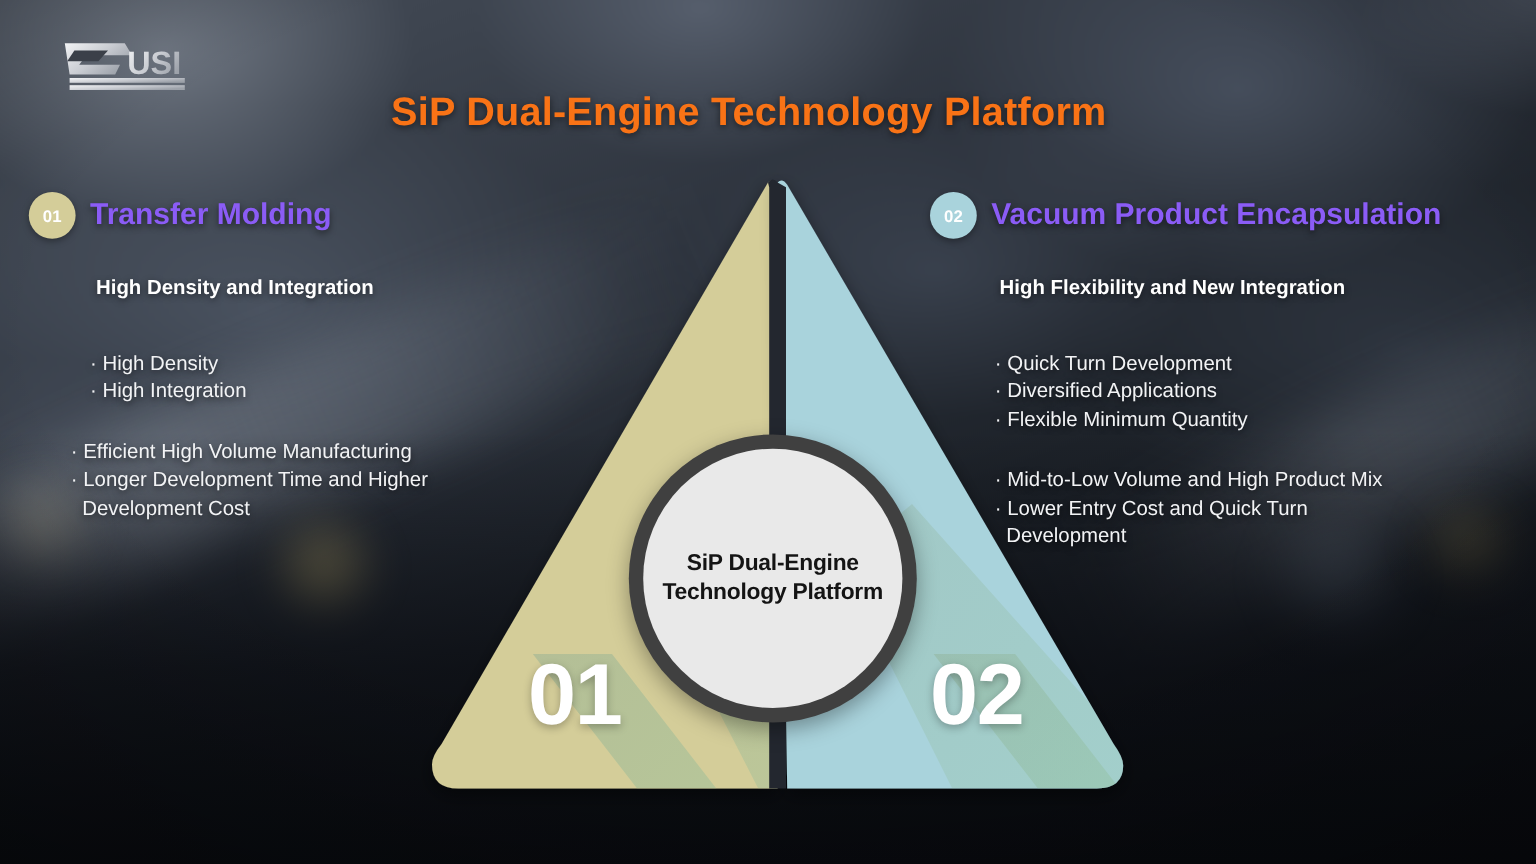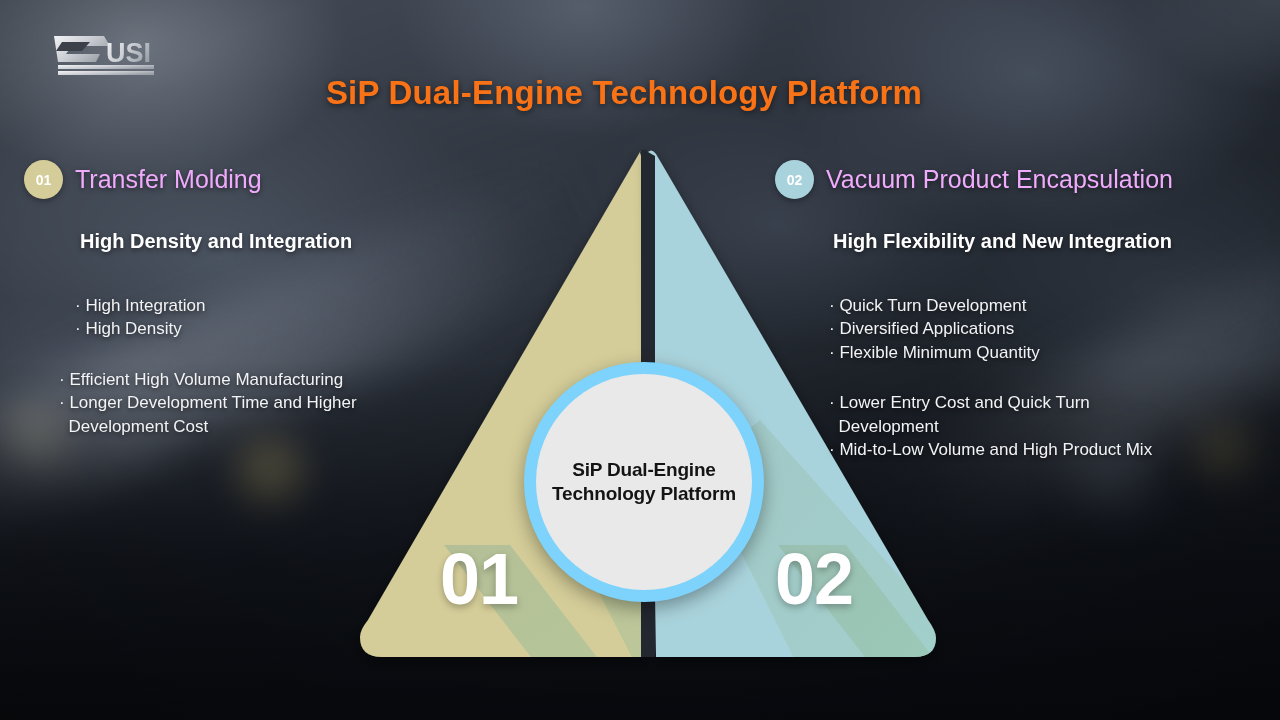--- a/index.html
+++ b/index.html
@@ -79,21 +79,21 @@
     text-shadow:0 2px 6px rgba(0,0,0,.55);
     margin-left:32px;
   }
 
   
   .tri-wrap{position:absolute;left:0;top:0;width:1280px;height:720px;}
 
   
   .circle-outer{
     position:absolute;left:524px;top:362px;width:240px;height:240px;border-radius:50%;
-    background:#7dd3fc;
+    background:#404040;
     box-shadow:0 6px 18px rgba(0,0,0,.35);
   }
   .circle-inner{
     position:absolute;left:12px;top:12px;width:216px;height:216px;border-radius:50%;
     background:#e9e9e9;
     display:flex;align-items:center;justify-content:center;
   }
   .circle-text{
     color:#141414;font-size:19px;font-weight:bold;line-height:1.28;text-align:center;
     letter-spacing:-.2px;
@@ -115,26 +115,26 @@
   .head-row{display:flex;align-items:center;gap:12px;}
   .badge{
     width:39px;height:39px;border-radius:50%;flex:0 0 39px;
     display:flex;align-items:center;justify-content:center;
     color:#ffffff;font-size:14px;font-weight:bold;
     box-shadow:0 2px 6px rgba(0,0,0,.35);
   }
   .badge.b1{background:#d4cd99;}
   .badge.b2{background:#a9d3dc;}
   .head-title{
-    color:#f0abfc;font-size:25px;font-weight:normal;white-space:nowrap;
+    color:#8b5cf6;font-size:25px;font-weight:bold;white-space:nowrap;
     text-shadow:0 2px 5px rgba(0,0,0,.5);
   }
   .sub-title{
     margin-top:31px;margin-left:56px;
-    color:#ffffff;font-size:20px;font-weight:bold;
+    color:#ffffff;font-size:17px;font-weight:bold;
     text-shadow:0 2px 5px rgba(0,0,0,.5);
   }
   .bullets{
     margin-left:51px;
     color:#f2f3f5;font-size:17px;line-height:1.38;font-weight:400;
     text-shadow:0 2px 5px rgba(0,0,0,.55);
   }
   .bullets.g1{margin-top:41px;}
   .bullets.g2{margin-top:27px;margin-left:35px;}
   .bullets li{list-style:none;white-space:pre-wrap;}
@@ -235,22 +235,22 @@
   <div class="bignum n02">02</div>
 
   <div class="col col-left">
     <div class="head-row">
       <div class="badge b1">01</div>
       <div class="head-title">Transfer Molding</div>
     </div>
     <div class="sub-title">High Density and Integration</div>
     <div class="bullets g1">
       <ul>
+        <li>· High Density</li>
         <li>· High Integration</li>
-        <li>· High Density</li>
       </ul>
     </div>
     <div class="bullets g2">
       <ul>
         <li>· Efficient High Volume Manufacturing</li>
         <li>· Longer Development Time and Higher
   Development Cost</li>
       </ul>
     </div>
   </div>
@@ -263,20 +263,20 @@
     <div class="sub-title">High Flexibility and New Integration</div>
     <div class="bullets g1">
       <ul>
         <li>· Quick Turn Development</li>
         <li>· Diversified Applications</li>
         <li>· Flexible Minimum Quantity</li>
       </ul>
     </div>
     <div class="bullets g2">
       <ul>
+        <li>· Mid-to-Low Volume and High Product Mix</li>
         <li>· Lower Entry Cost and Quick Turn
   Development</li>
-        <li>· Mid-to-Low Volume and High Product Mix</li>
       </ul>
     </div>
   </div>
 
 </div>
 
 </body></html>

